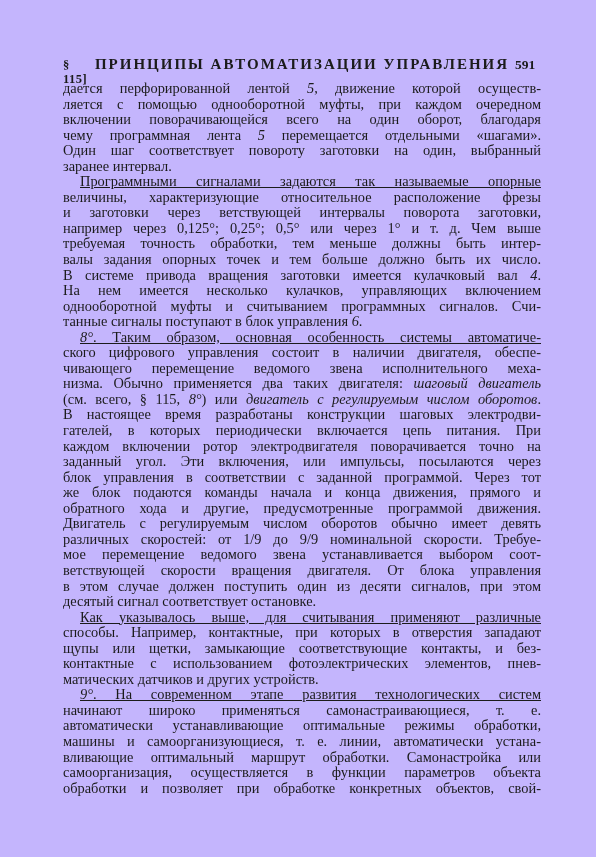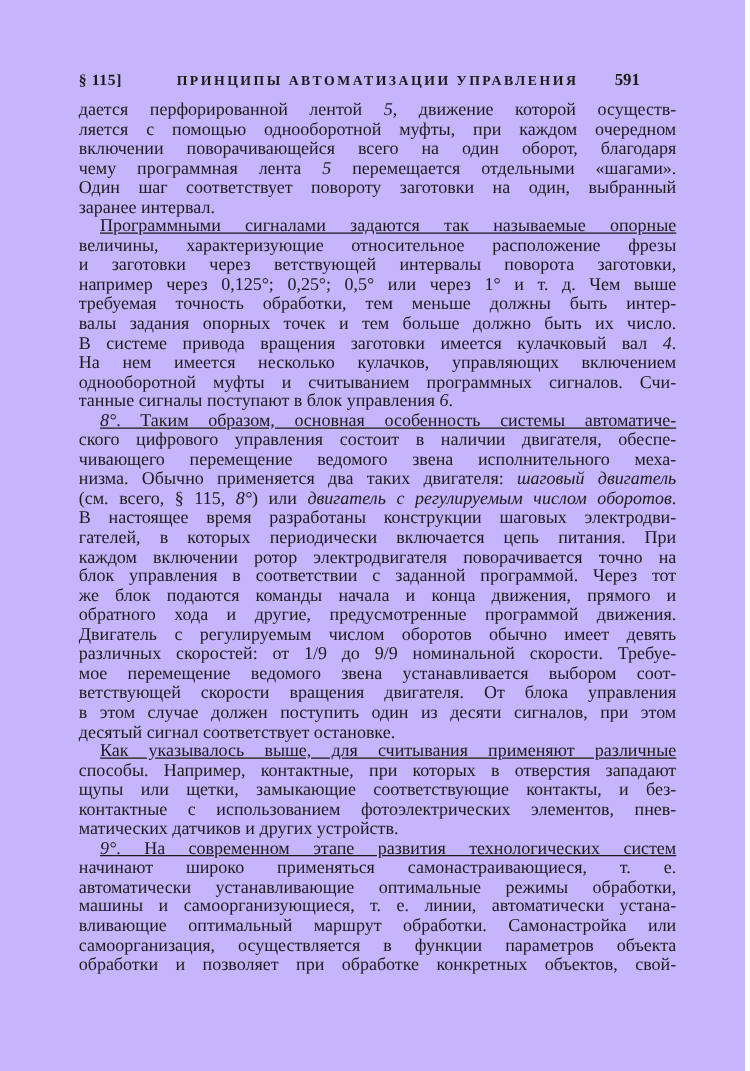--- a/index.html
+++ b/index.html
@@ -24,21 +24,21 @@
     line-height: 14px;
   }
   .running-head .sect {
     width: 90px;
     letter-spacing: 0.5px;
     font-weight: 600;
   }
   .running-head .rtitle {
     flex: 1;
     text-align: center;
-    font-size: 11px;
+    font-size: 15px;
     font-weight: 700;
     letter-spacing: 2px;
     white-space: nowrap;
   }
   .running-head .pnum {
     width: 90px;
     text-align: center;
     font-size: 13.5px;
     font-weight: 600;
   }
@@ -88,20 +88,21 @@
       <div class="line"><span>однооборотной муфты и считыванием программных сигналов. Счи-</span></div>
       <div class="line flush"><span>танные сигналы поступают в блок управления </span><i>6</i><span>.</span></div>
       <div class="line indent"><i>8°</i><span>. Таким образом, основная особенность системы автоматиче-</span></div>
       <div class="line"><span>ского цифрового управления состоит в наличии двигателя, обеспе-</span></div>
       <div class="line"><span>чивающего перемещение ведомого звена исполнительного меха-</span></div>
       <div class="line"><span>низма. Обычно применяется два таких двигателя: </span><i>шаговый двигатель</i></div>
       <div class="line"><span>(см. всего, § 115, </span><i>8°</i><span>) или </span><i>двигатель с регулируемым числом оборотов</i><span>.</span></div>
       <div class="line"><span>В настоящее время разработаны конструкции шаговых электродви-</span></div>
       <div class="line"><span>гателей, в которых периодически включается цепь питания. При</span></div>
       <div class="line"><span>каждом включении ротор электродвигателя поворачивается точно на</span></div>
+      <div class="line"><span>заданный угол. Эти включения, или импульсы, посылаются через</span></div>
       <div class="line"><span>блок управления в соответствии с заданной программой. Через тот</span></div>
       <div class="line"><span>же блок подаются команды начала и конца движения, прямого и</span></div>
       <div class="line"><span>обратного хода и другие, предусмотренные программой движения.</span></div>
       <div class="line"><span>Двигатель с регулируемым числом оборотов обычно имеет девять</span></div>
       <div class="line"><span>различных скоростей: от 1/9 до 9/9 номинальной скорости. Требуе-</span></div>
       <div class="line"><span>мое перемещение ведомого звена устанавливается выбором соот-</span></div>
       <div class="line"><span>ветствующей скорости вращения двигателя. От блока управления</span></div>
       <div class="line"><span>в этом случае должен поступить один из десяти сигналов, при этом</span></div>
       <div class="line flush"><span>десятый сигнал соответствует остановке.</span></div>
       <div class="line indent"><span>Как указывалось выше, для считывания применяют различные</span></div>

